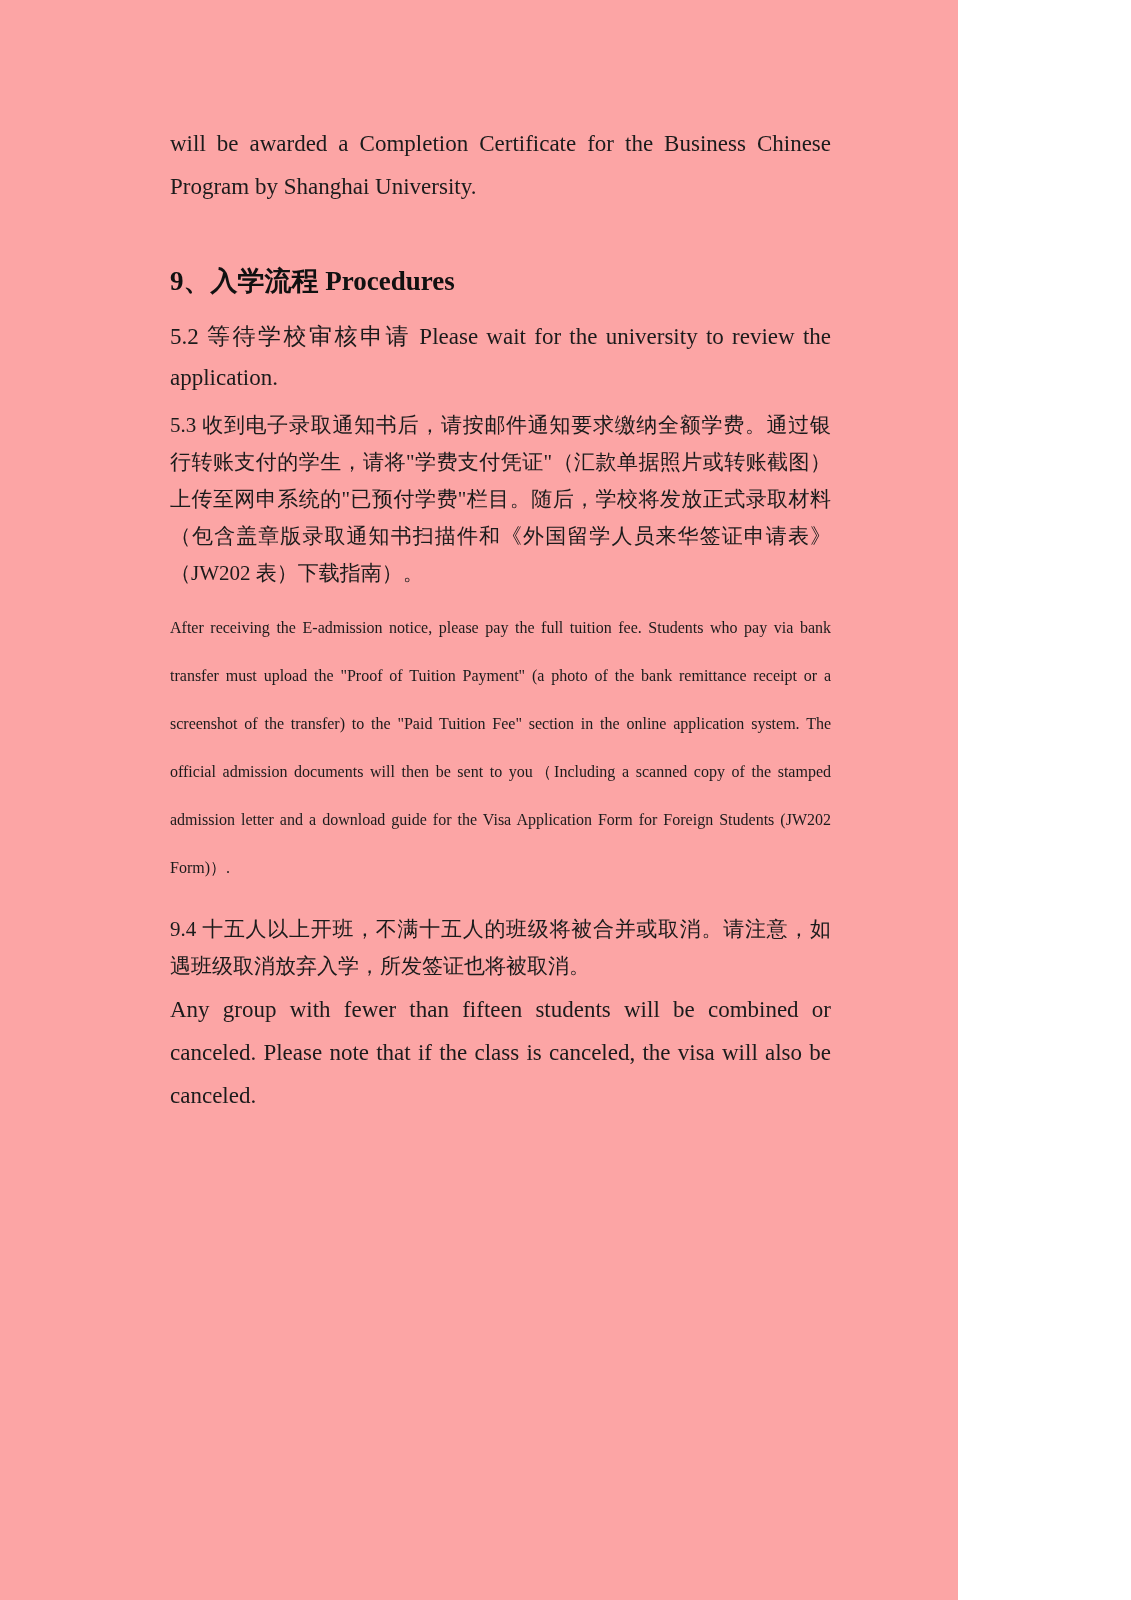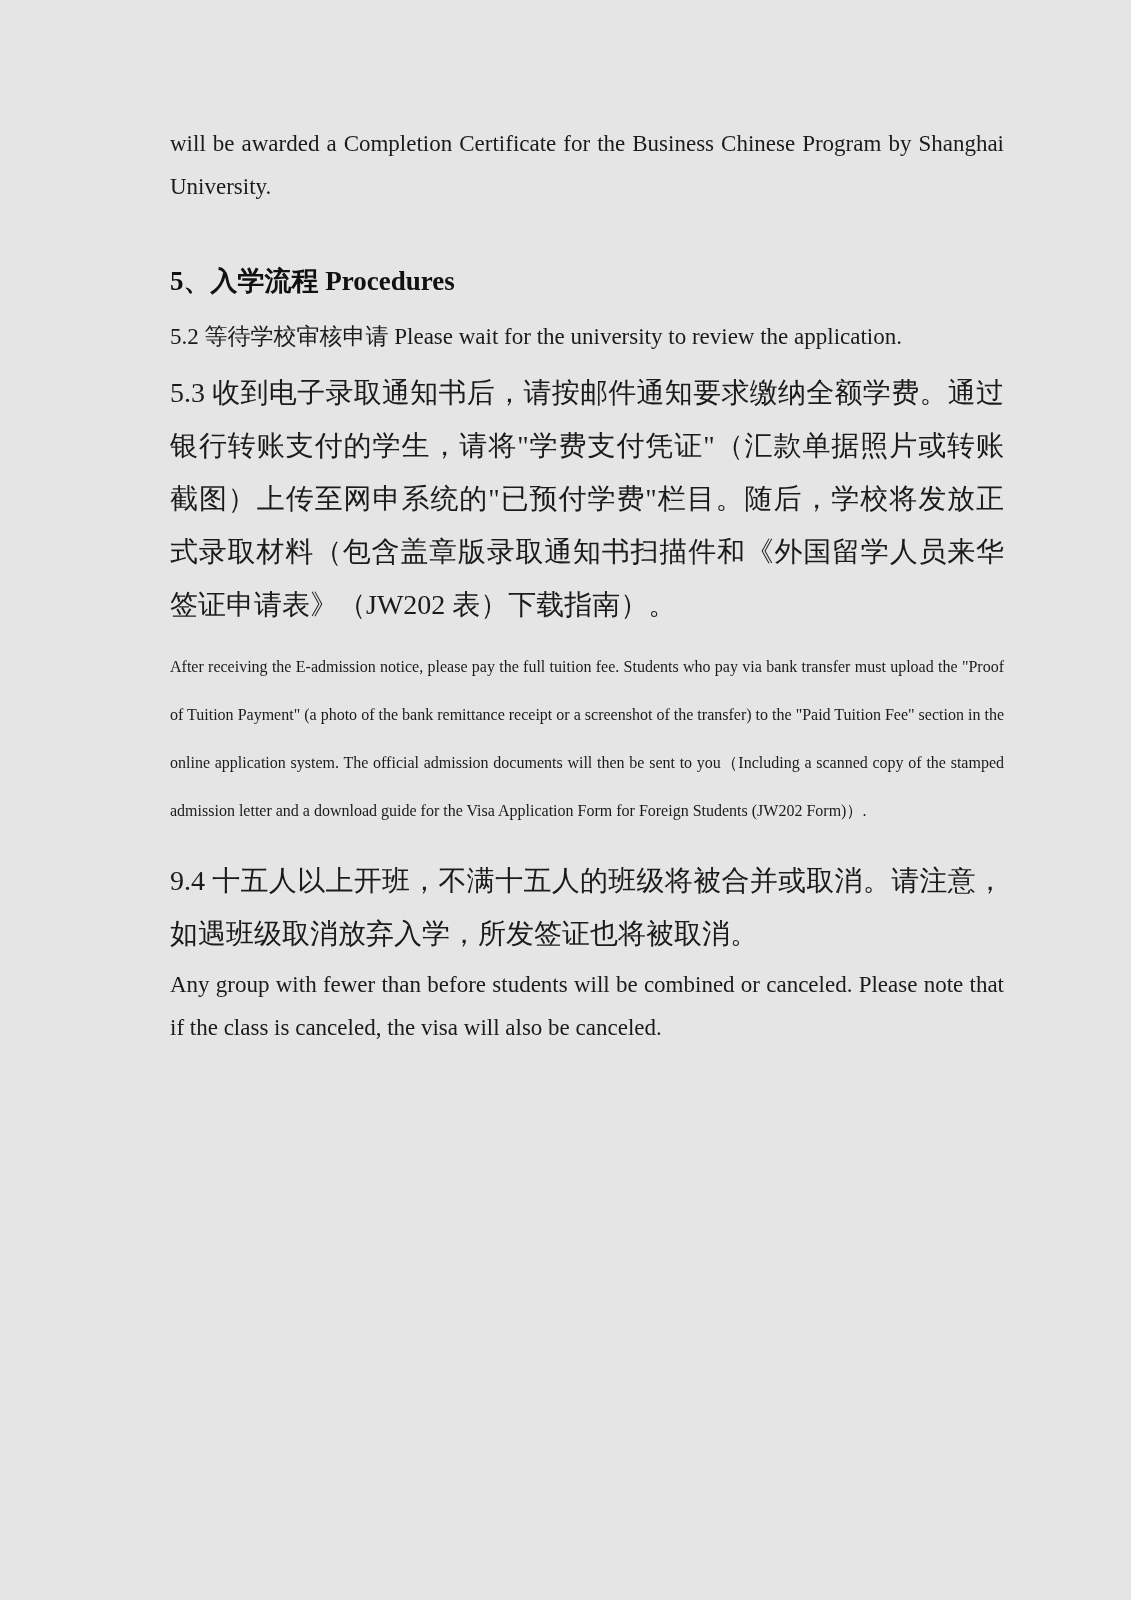--- a/index.html
+++ b/index.html
@@ -2,44 +2,44 @@
 <html><head>
 <meta charset="utf-8">
 <style>
   html, body {
     margin: 0;
     padding: 0;
     background: #ffffff;
   }
   .page {
     position: relative;
-    width: 1131px;
+    width: 958px;
     height: 1600px;
-    background: #e5e5e5;
+    background: #fca5a5;
     box-sizing: border-box;
     padding: 122px 127px 0 170px;
     font-family: "Liberation Serif", "DejaVu Serif", serif;
     color: #1b1b1b;
     overflow: hidden;
   }
   .page p {
     margin: 0;
     text-align: justify;
   }
   .para-en {
     font-size: 23px;
     line-height: 43px;
   }
   .para-en-long {
     font-size: 16px;
     line-height: 48px;
   }
   .para-zh {
-    font-size: 28px;
-    line-height: 53px;
+    font-size: 21px;
+    line-height: 37px;
   }
   .para-single {
     font-size: 23px;
     line-height: 41px;
   }
   .heading {
     font-size: 27px;
     line-height: 38px;
     font-weight: bold;
     text-align: left !important;
@@ -56,28 +56,28 @@
   p[data-name="step-5-5-chinese"]  { margin-top: 19px !important; }
   p[data-name="step-5-5-english"]  { margin-top: 3px  !important; }
 </style>
 </head>
 <body>
 
 <div class="page" data-name="document-page">
 
   <p class="para-en" data-name="intro-paragraph">will be awarded a Completion Certificate for the Business Chinese Program by Shanghai University.</p>
 
-  <p class="heading" data-name="section-heading">5、入学流程 Procedures</p>
+  <p class="heading" data-name="section-heading">9、入学流程 Procedures</p>
 
 
   <p class="para-single" data-name="step-5-2">5.2 等待学校审核申请 Please wait for the university to review the application.</p>
 
   <p class="para-zh" data-name="step-5-3-chinese">5.3 收到电子录取通知书后，请按邮件通知要求缴纳全额学费。通过银行转账支付的学生，请将"学费支付凭证"（汇款单据照片或转账截图）上传至网申系统的"已预付学费"栏目。随后，学校将发放正式录取材料（包含盖章版录取通知书扫描件和《外国留学人员来华签证申请表》（JW202 表）下载指南）。</p>
 
   <p class="para-en-long" data-name="step-5-3-english">After receiving the E-admission notice, please pay the full tuition fee. Students who pay via bank transfer must upload the "Proof of Tuition Payment" (a photo of the bank remittance receipt or a screenshot of the transfer) to the "Paid Tuition Fee" section in the online application system. The official admission documents will then be sent to you（Including a scanned copy of the stamped admission letter and a download guide for the Visa Application Form for Foreign Students (JW202 Form)）.</p>
 
 
 
   <p class="para-zh" data-name="step-5-5-chinese">9.4 十五人以上开班，不满十五人的班级将被合并或取消。请注意，如遇班级取消放弃入学，所发签证也将被取消。</p>
 
-  <p class="para-en" data-name="step-5-5-english">Any group with fewer than before students will be combined or canceled. Please note that if the class is canceled, the visa will also be canceled.</p>
+  <p class="para-en" data-name="step-5-5-english">Any group with fewer than fifteen students will be combined or canceled. Please note that if the class is canceled, the visa will also be canceled.</p>
 
 </div>
 
 </body></html>

